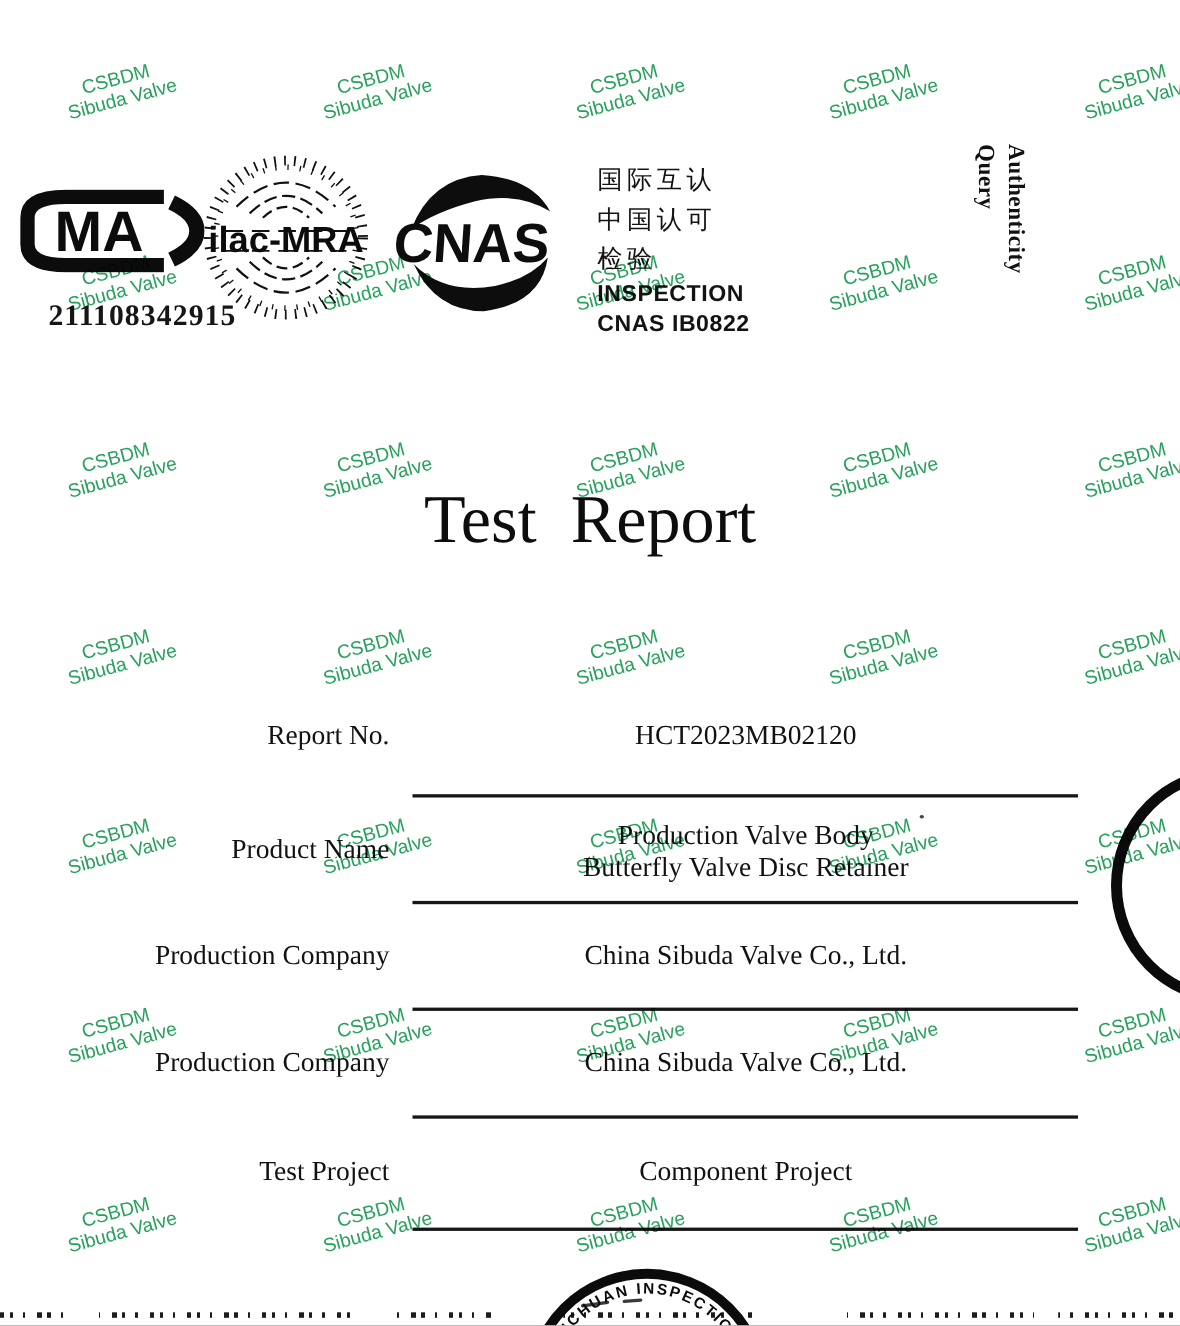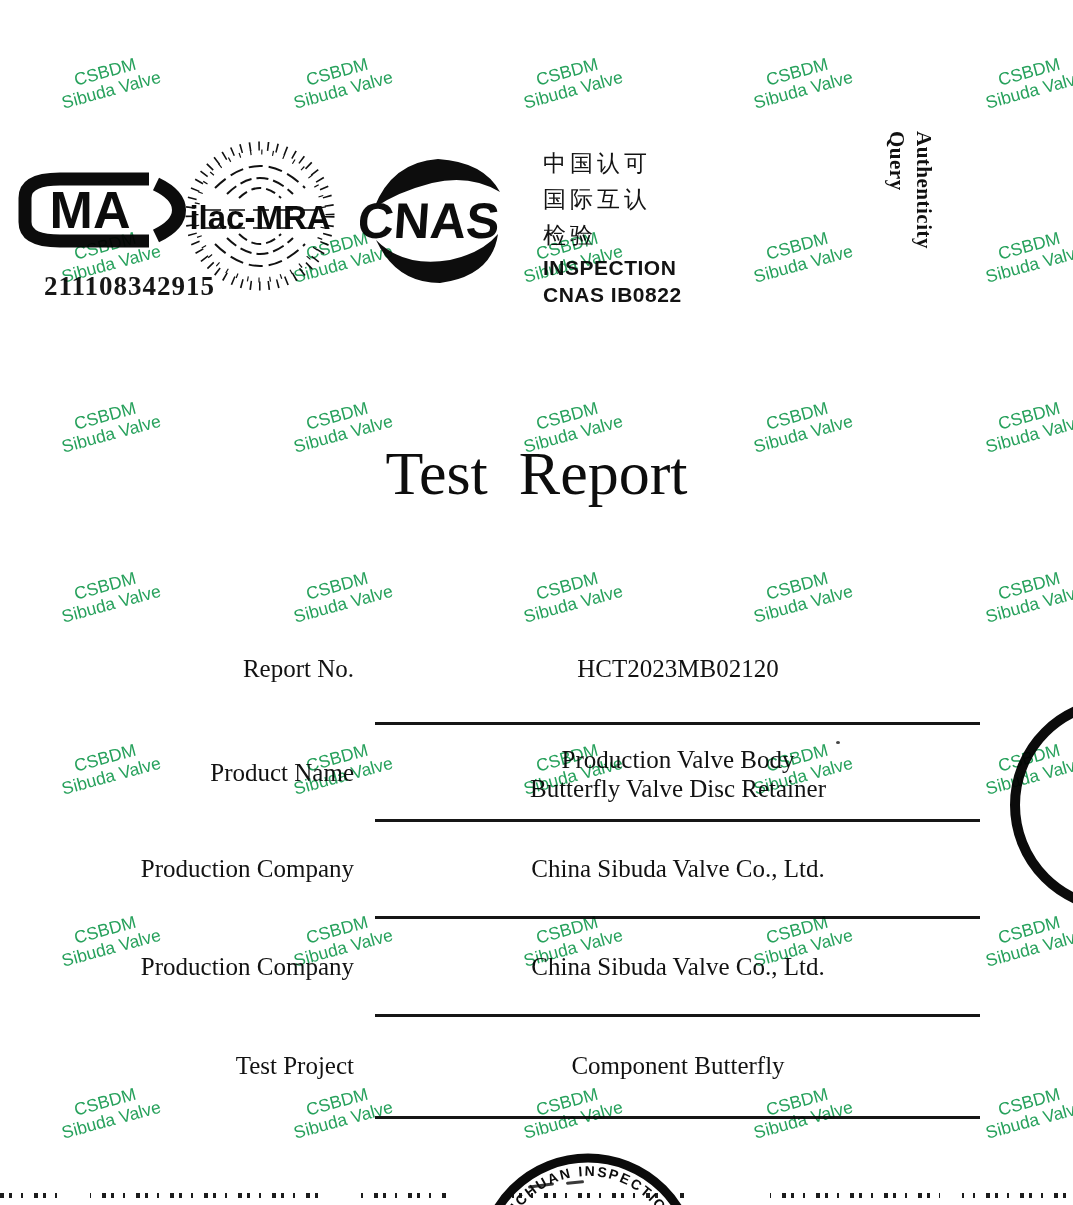--- a/index.html
+++ b/index.html
@@ -240,22 +240,22 @@
       <text x="75" y="93" text-anchor="middle" font-family="Liberation Sans, sans-serif" font-size="33" font-weight="900" fill="#0c0c0c">ilac-MRA</text>
     </svg>
 
     <svg class="cnas-box" viewBox="0 0 164 148">
       <path d="M 22 62 Q 40 16 86 13 Q 132 16 148 46 Q 118 28 80 37 Q 45 46 22 62 Z" fill="#0d0d0d"></path>
       <path d="M 24 94 Q 52 122 98 114 Q 130 107 146 88 Q 140 130 88 137 Q 44 137 24 94 Z" fill="#0d0d0d"></path>
       <text x="82" y="92" text-anchor="middle" transform="skewX(-4)" font-family="Liberation Sans, sans-serif" font-size="50" font-weight="900" fill="#0d0d0d">CNAS</text>
     </svg>
 
     <div class="accr">
+      <div class="zh">国际互认</div>
       <div class="zh">中国认可</div>
-      <div class="zh">国际互认</div>
       <div class="zh">检验</div>
       <div class="en">INSPECTION</div>
       <div class="en">CNAS IB0822</div>
     </div>
 
     <div class="auth">
       <div>Authenticity</div>
       <div>Query</div>
     </div>
   </div>
@@ -282,21 +282,21 @@
   <div class="rule rule-3"></div>
 
   <div class="row row-4">
     <div class="flabel">Production Company</div>
     <div class="fvalue">China Sibuda Valve Co., Ltd.</div>
   </div>
   <div class="rule rule-4"></div>
 
   <div class="row row-5">
     <div class="flabel">Test Project</div>
-    <div class="fvalue">Component Butterfly</div>
+    <div class="fvalue">Component Project</div>
   </div>
   <div class="rule rule-5"></div>
 
   <svg class="stamp-right" viewBox="0 0 95 240">
     <defs>
       <path id="ringR" d="M 140 205 A 86 86 0 1 0 140 33 A 86 86 0 1 0 140 205"></path>
     </defs>
     <circle cx="140" cy="119" r="103" fill="none" stroke="#0b0b0b" stroke-width="10"></circle>
     <text class="stamp-text" font-size="15" letter-spacing="3">
       <textPath href="#ringR" startOffset="50">WENZHOU HAICHUAN</textPath>

